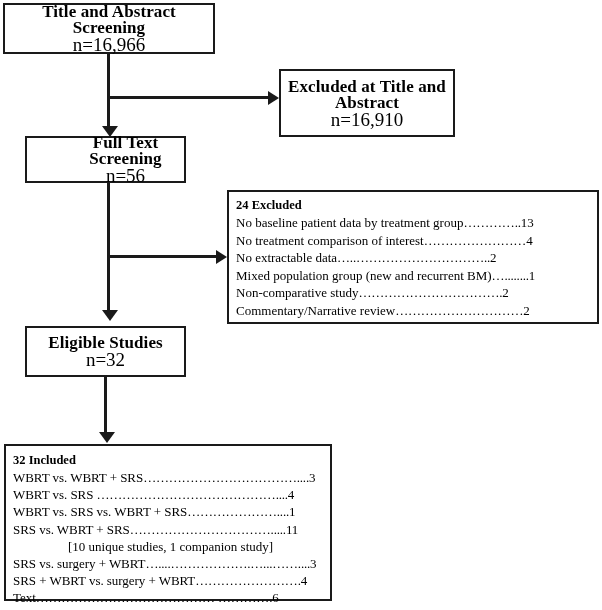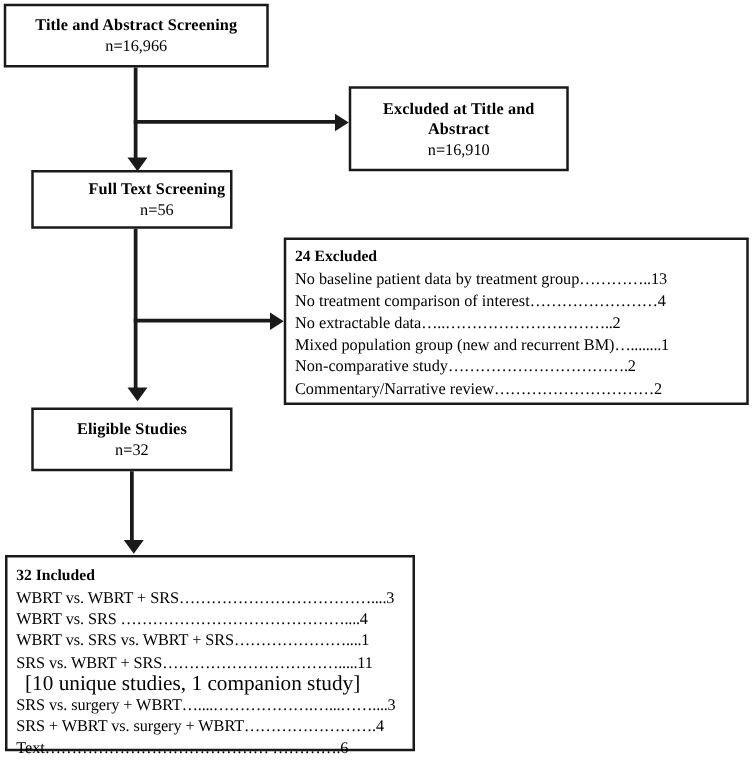--- a/index.html
+++ b/index.html
@@ -27,27 +27,27 @@
   
   .stage {
     display: flex;
     flex-direction: column;
     align-items: center;
     justify-content: center;
     text-align: center;
   }
   .stage-title {
     font-weight: bold;
-    font-size: 13px;
+    font-size: 17px;
     line-height: 16px;
     letter-spacing: 0.1px;
   }
   .stage-n {
     font-weight: normal;
-    font-size: 13px;
+    font-size: 19px;
     line-height: 17px;
     text-align: right;
   }
 
   
   .listbox {
     padding: 5px 6px 4px 7px;
   }
   .list-head {
     font-weight: bold;
@@ -56,24 +56,25 @@
     margin-bottom: 1px;
     white-space: nowrap;
   }
   .list-row {
     font-size: 13px;
     line-height: 17.2px;
     white-space: nowrap;
     letter-spacing: -0.05px;
   }
   .list-note {
-    font-size: 17px;
+    font-size: 13px;
     line-height: 17.2px;
     white-space: nowrap;
     padding-left: 7px;
+    margin-left: 48px;
   }
   .leader { letter-spacing: -0.2px; }
   .count { }
 
   
   #box-excluded-reasons .list-row { letter-spacing: 0px; font-size: 13px; line-height: 17.6px;}
 
   
   .vline {
     position: absolute;

